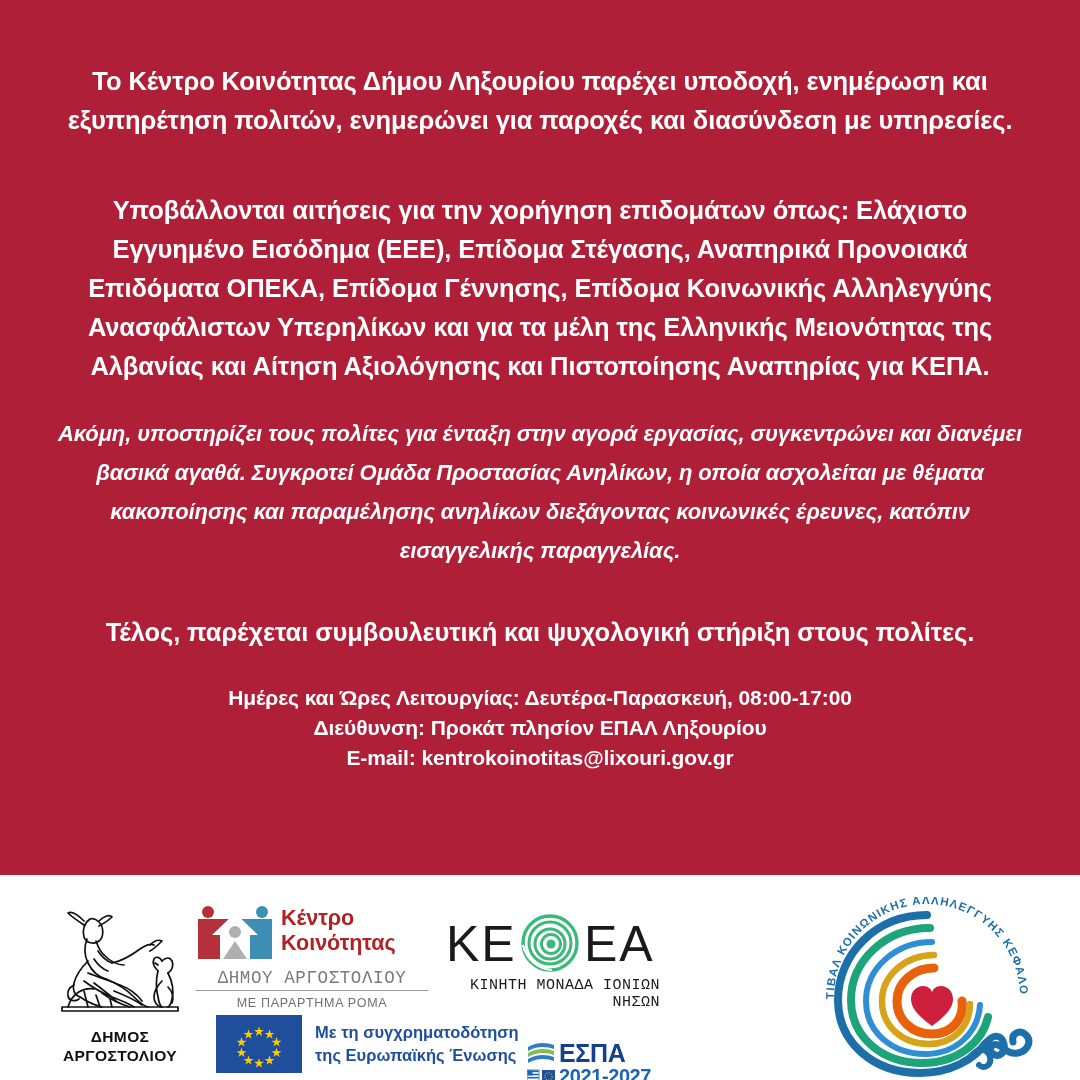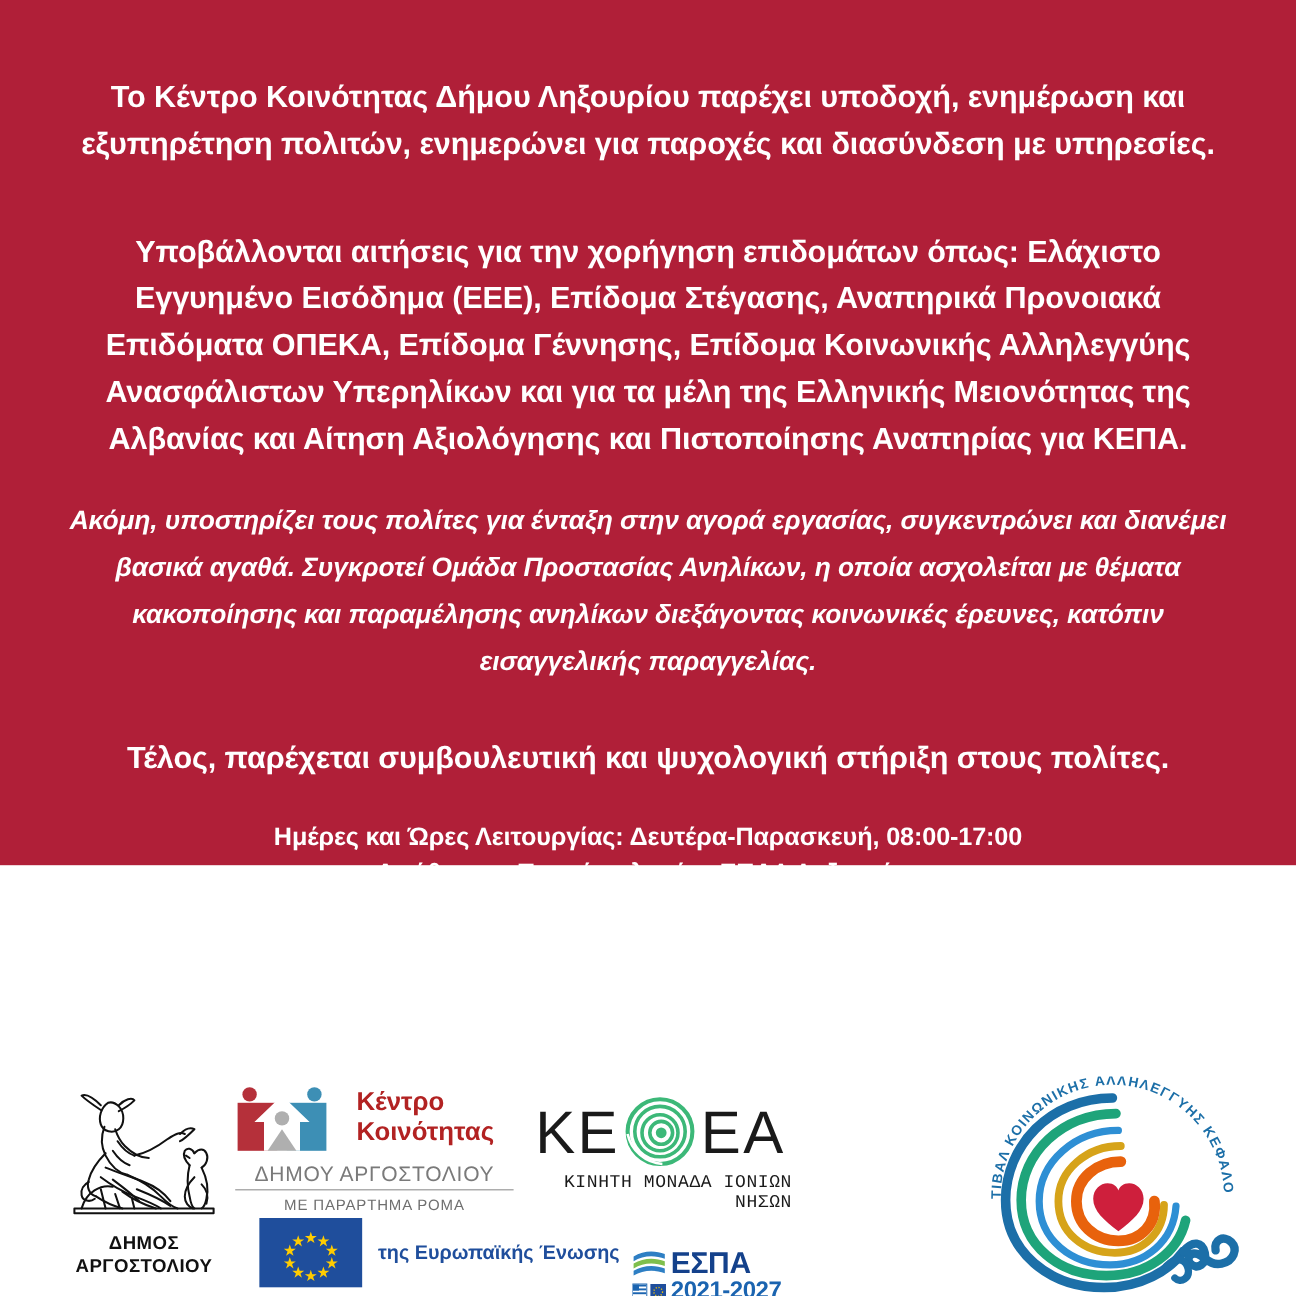--- a/index.html
+++ b/index.html
@@ -21,21 +21,21 @@
     height: 1080px;
     background: #ffffff;
   }
 
   
   #red-panel {
     position: absolute;
     left: 0;
     top: 0;
     width: 1080px;
-    height: 721px;
+    height: 875px;
     background: #B01F38;
     box-sizing: border-box;
     padding: 0 60px;
   }
 
   .body-text {
     color: #ffffff;
     font-weight: bold;
     text-align: center;
     font-family: "Liberation Sans", "DejaVu Sans", sans-serif;
@@ -129,21 +129,21 @@
   #logo-kentro {
     position: absolute;
     left: 196px;
     top: 10px;
     width: 232px;
     height: 110px;
   }
   #logo-kentro .kk-top {
     display: flex;
     align-items: flex-start;
-    gap: 23px;
+    gap: 7px;
   }
   #logo-kentro .kk-mark {
     width: 78px;
     height: 62px;
     flex: 0 0 78px;
   }
   #logo-kentro .kk-words {
     padding-top: 1px;
     color: #A52A2A;
     font-weight: bold;
@@ -153,21 +153,21 @@
   }
   #logo-kentro .kk-words span { display: block; color: #B22222; }
   #logo-kentro .kk-sub {
     margin-top: 1px;
     text-align: center;
     color: #7a7a7a;
     font-size: 17.5px;
     letter-spacing: 0.6px;
     border-bottom: 1.4px solid #9a9a9a;
     padding-bottom: 2px;
-    font-family: Liberation Sans, sans-serif;
+    font-family: Liberation Mono, monospace;
   }
   #logo-kentro .kk-sub2 {
     margin-top: 5px;
     text-align: center;
     color: #6f6f6f;
     font-size: 12.5px;
     letter-spacing: 0.7px;
     font-family: "Liberation Sans", "DejaVu Sans", sans-serif;
   }
 
@@ -404,20 +404,21 @@
           <polygon points="60.5,22.1 61.7,25.7 65.5,25.7 62.4,27.9 63.6,31.5 60.5,29.3 57.4,31.5 58.6,27.9 55.5,25.7 59.3,25.7"></polygon>
           <polygon points="25.5,22.1 26.7,25.7 30.5,25.7 27.4,27.9 28.6,31.5 25.5,29.3 22.4,31.5 23.6,27.9 20.5,25.7 24.3,25.7"></polygon>
           <polygon points="60.5,32.6 61.7,36.2 65.5,36.2 62.4,38.4 63.6,42 60.5,39.8 57.4,42 58.6,38.4 55.5,36.2 59.3,36.2"></polygon>
           <polygon points="25.5,32.6 26.7,36.2 30.5,36.2 27.4,38.4 28.6,42 25.5,39.8 22.4,42 23.6,38.4 20.5,36.2 24.3,36.2"></polygon>
           <polygon points="53.5,40.4 54.7,44 58.5,44 55.4,46.2 56.6,49.8 53.5,47.6 50.4,49.8 51.6,46.2 48.5,44 52.3,44"></polygon>
           <polygon points="32.5,40.4 33.7,44 37.5,44 34.4,46.2 35.6,49.8 32.5,47.6 29.4,49.8 30.6,46.2 27.5,44 31.3,44"></polygon>
           <polygon points="43,43.2 44.2,46.8 48,46.8 44.9,49 46.1,52.6 43,50.4 39.9,52.6 41.1,49 38,46.8 41.8,46.8"></polygon>
         </g>
       </svg>
       <div class="eu-text">
+        <span>Με τη συγχρηματοδότηση</span>
         <span>της Ευρωπαϊκής Ένωσης</span>
       </div>
     </div>
 
     <div id="logo-espa">
       <div class="espa-row1">
         <svg class="espa-waves" viewBox="0 0 28 24" aria-hidden="true">
           <path d="M1 6 C9 1, 19 1, 27 4 L27 8 C19 5, 9 5, 1 10 Z" fill="#2E7FC4"></path>
           <path d="M1 12 C9 7, 19 7, 27 10 L27 14 C19 11, 9 11, 1 16 Z" fill="#7FBF4D"></path>
           <path d="M1 18 C9 13, 19 13, 27 16 L27 20 C19 17, 9 17, 1 22 Z" fill="#2E7FC4"></path>

